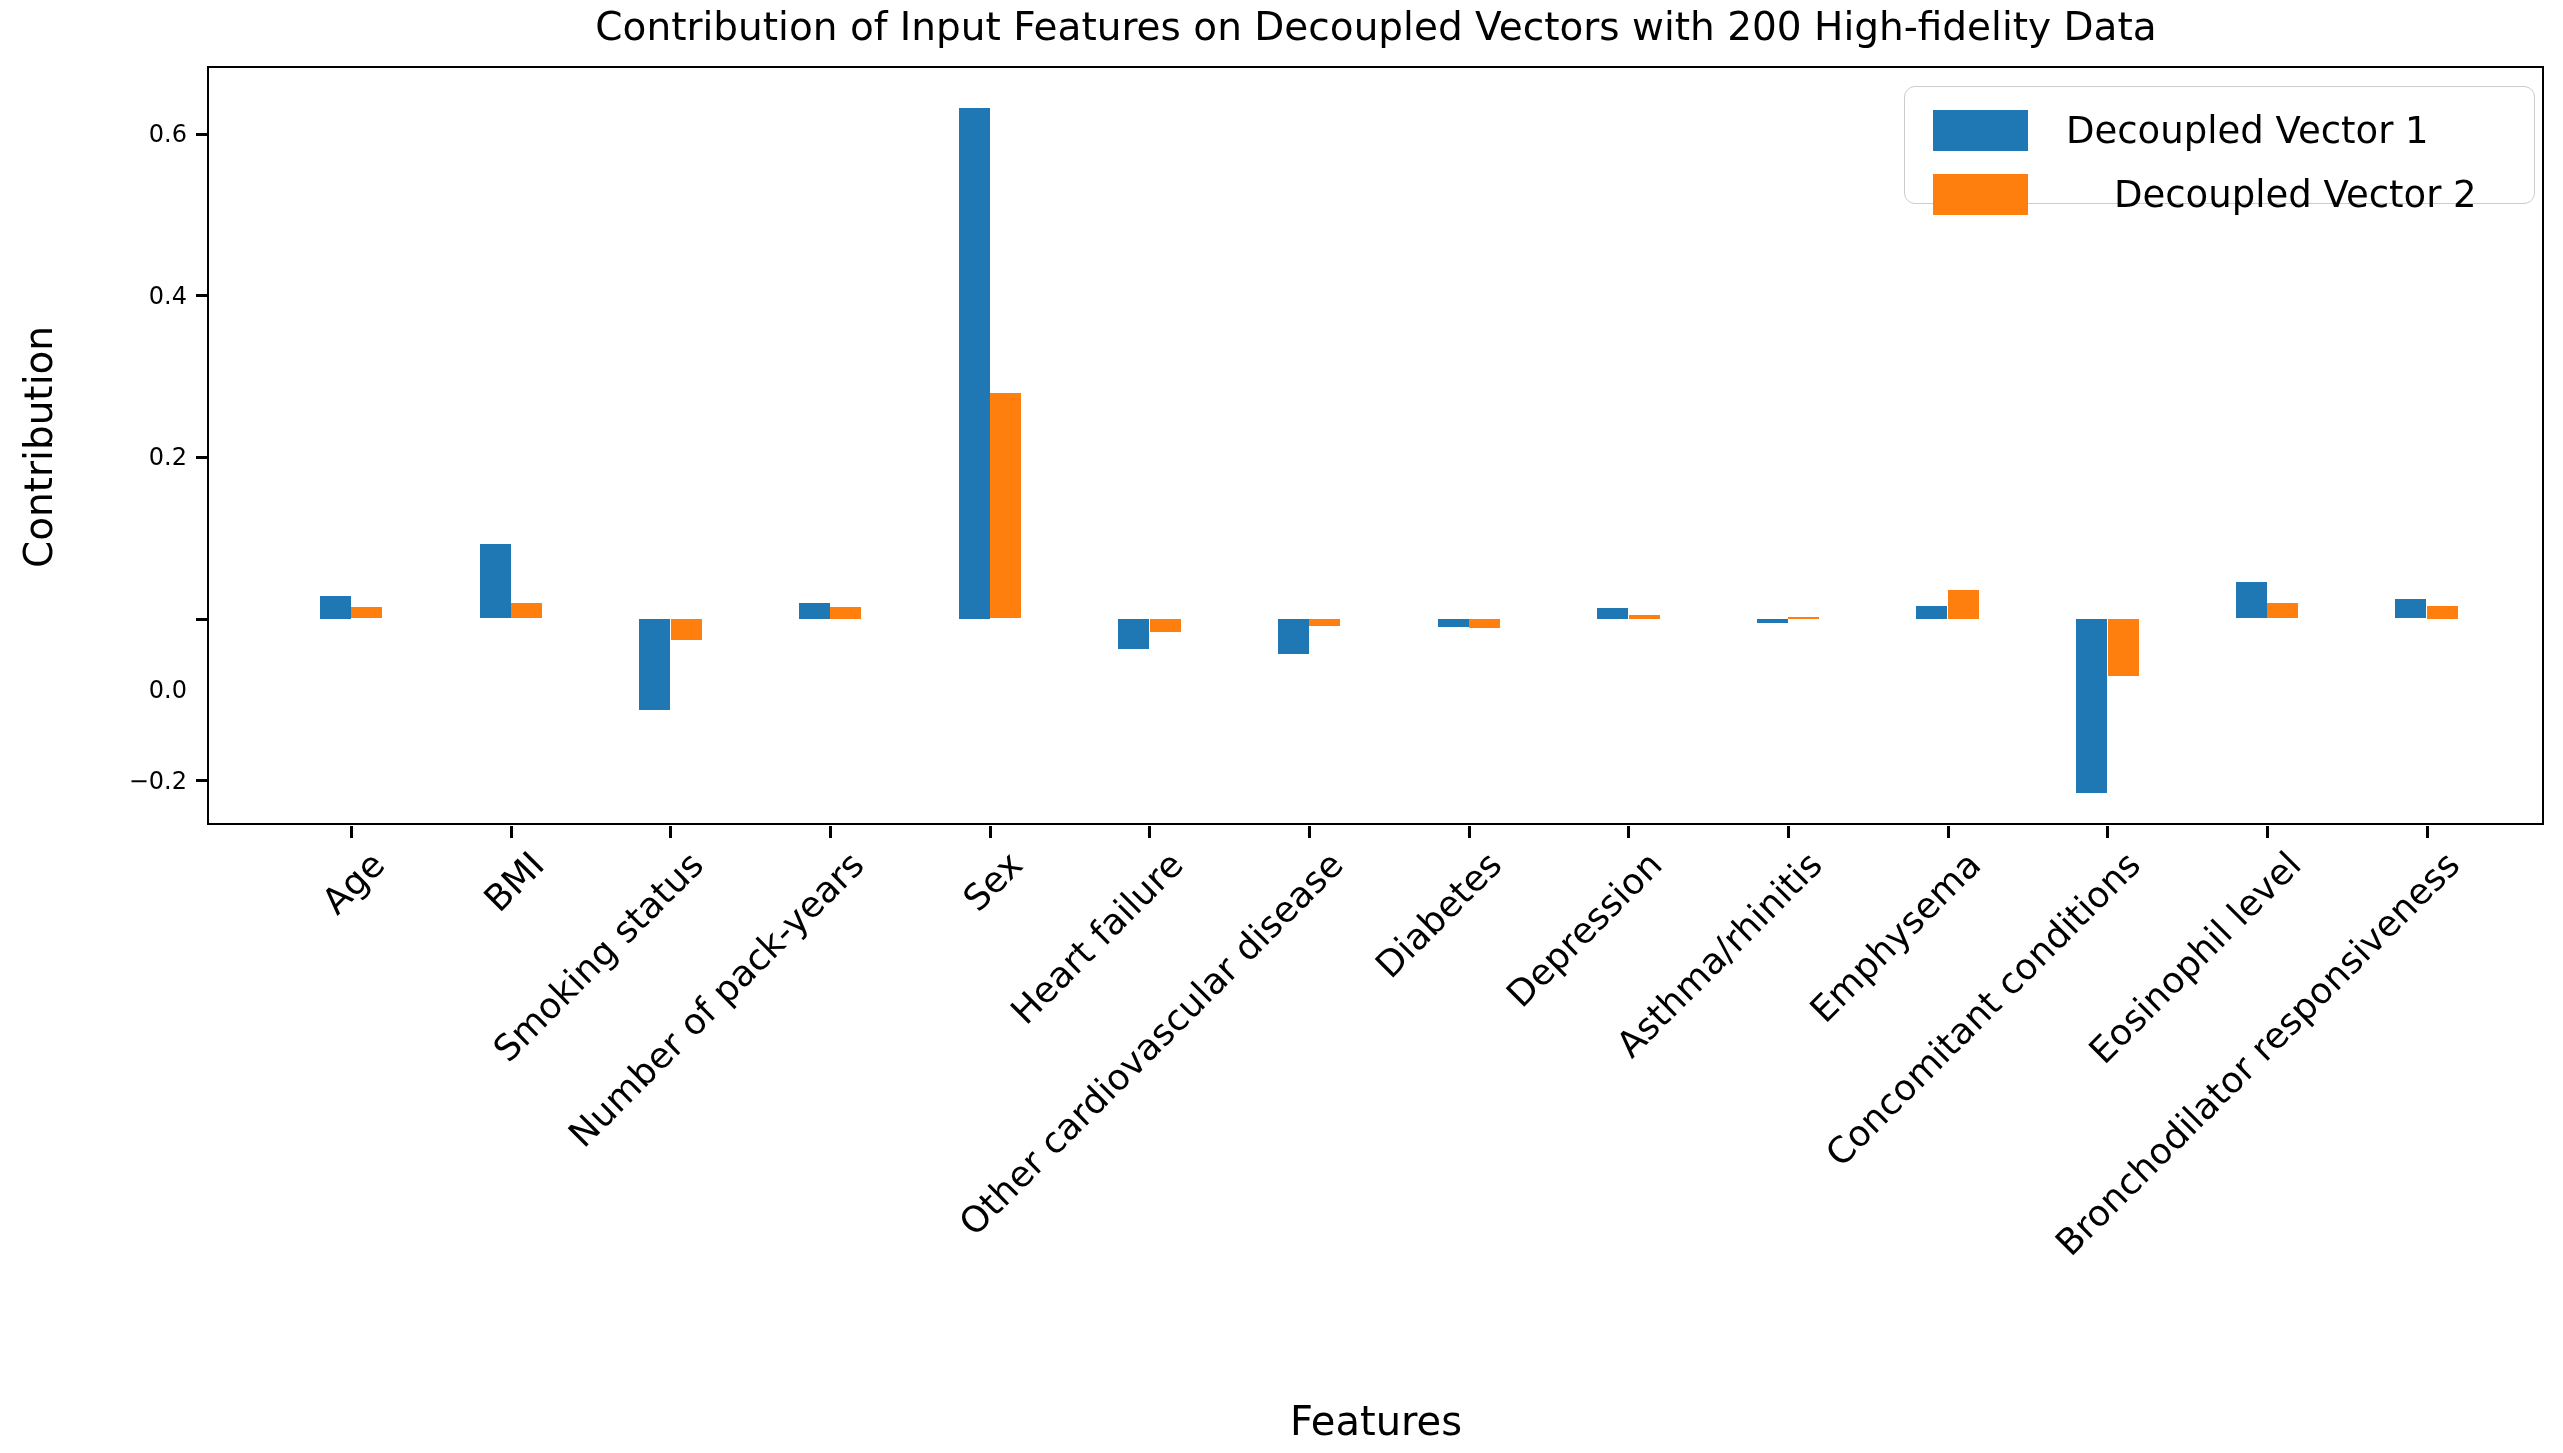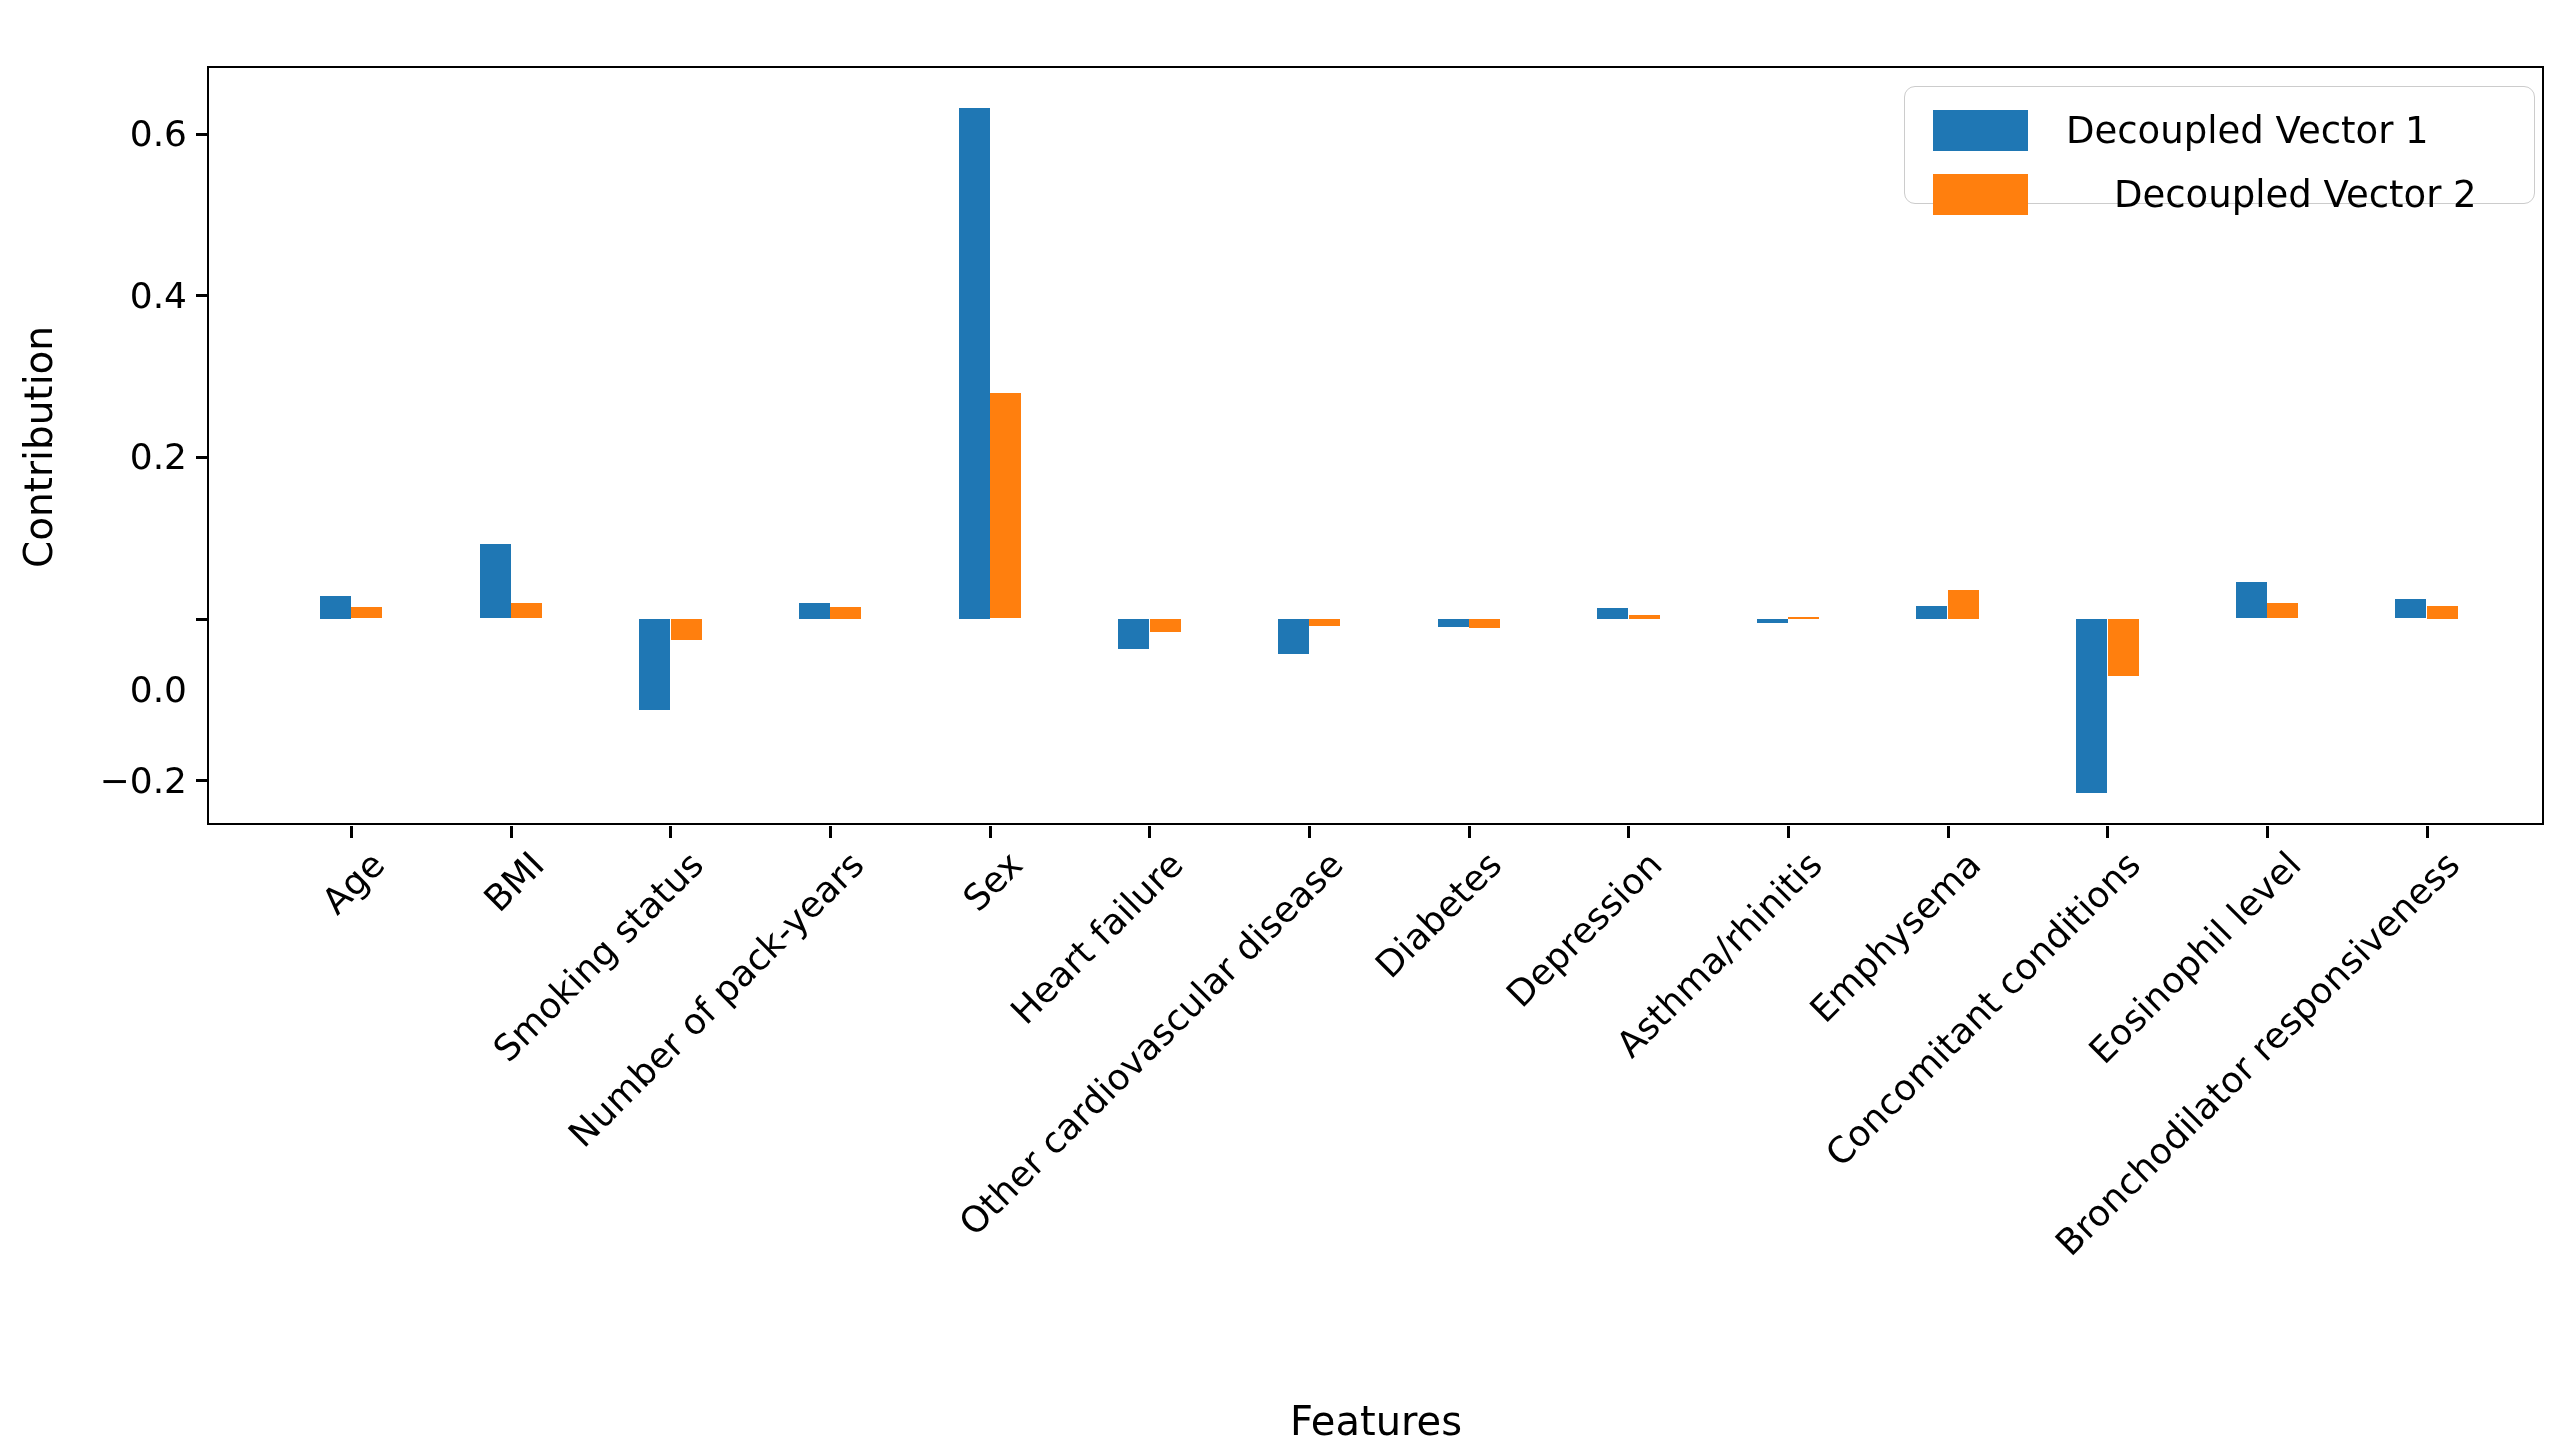--- a/index.html
+++ b/index.html
@@ -63,21 +63,21 @@
     background: #000000;
   }
   .y-tick-mark {
     position: absolute;
     width: 12.3px;
     height: 2.5px;
     background: #000000;
   }
   .y-tick-label {
     position: absolute;
-    font-size: 36px;
+    font-size: 24px;
     line-height: 36px;
     color: #000000;
     text-align: right;
     white-space: nowrap;
   }
   .x-tick-label {
     position: absolute;
     font-size: 36px;
     line-height: 38px;
     color: #000000;
@@ -115,20 +115,21 @@
     font-size: 37px;
     color: #000000;
     white-space: nowrap;
   }
 </style>
 </head>
 <body>
 
 <div id="figure">
 
+  <div id="chart-title">Contribution of Input Features on Decoupled Vectors with 200 High-fidelity Data</div>
 
   <div id="plot-box"></div>
 
   <div id="bars-layer">
       <div class="bar" style="left: 320px; top: 596px; width: 31px; height: 22.6px; background: rgb(31, 119, 180);"></div>
       <div class="bar" style="left: 351px; top: 607px; width: 31px; height: 11.3px; background: rgb(255, 127, 14);"></div>
       <div class="bar" style="left: 480px; top: 544px; width: 31px; height: 74px; background: rgb(31, 119, 180);"></div>
       <div class="bar" style="left: 511px; top: 603px; width: 31px; height: 15.4px; background: rgb(255, 127, 14);"></div>
       <div class="bar" style="left: 639px; top: 619px; width: 31px; height: 91px; background: rgb(31, 119, 180);"></div>
       <div class="bar" style="left: 671px; top: 619px; width: 31px; height: 21px; background: rgb(255, 127, 14);"></div>

